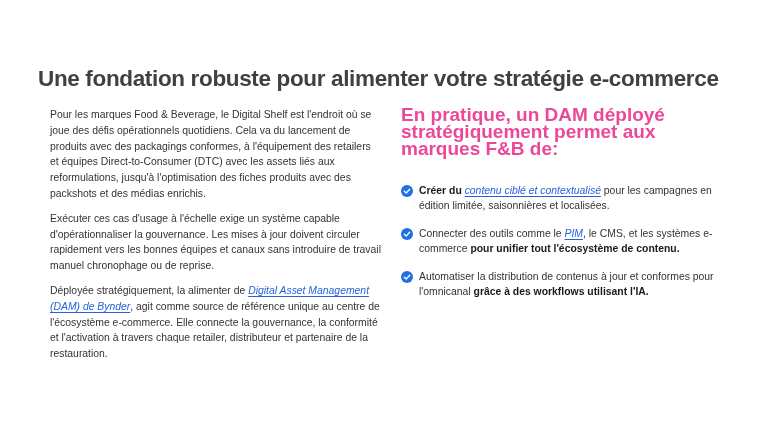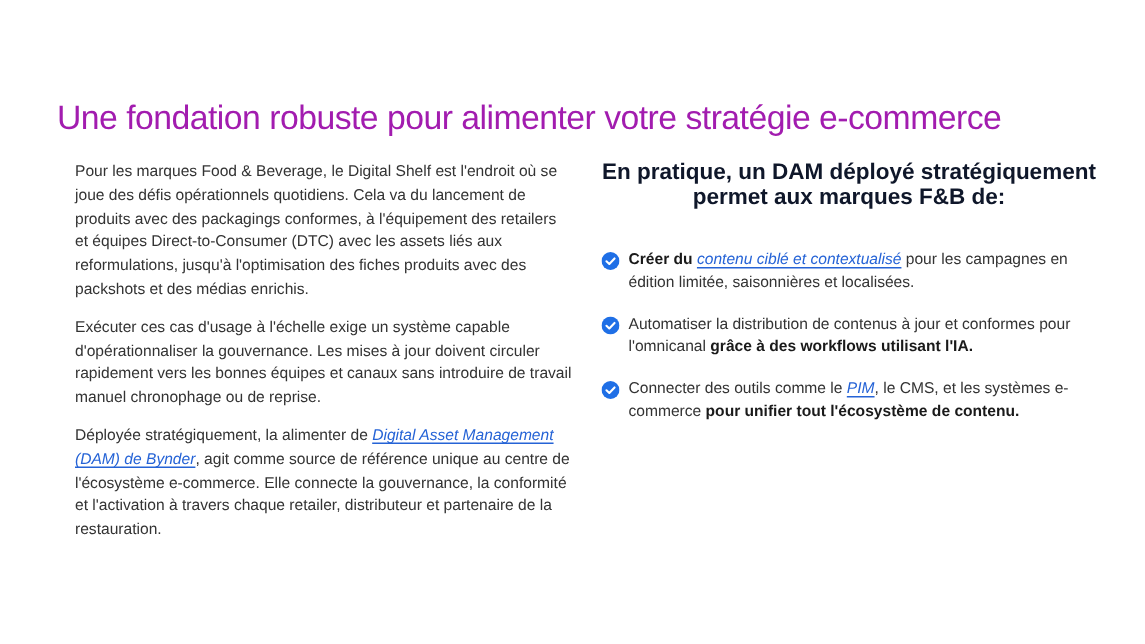--- a/index.html
+++ b/index.html
@@ -2,32 +2,32 @@
 <html><head>
   <meta charset="utf-8">
   <style>
     html, body { margin: 0; padding: 0; background: #ffffff; }
     body {
       width: 763px; height: 429px; overflow: hidden; position: relative;
       font-family: "Liberation Sans", sans-serif; color: #2a2a2a;
     }
     .title {
       position: absolute; left: 38px; top: 66px; margin: 0;
-      font-size: 22.5px; font-weight: 400; color: #a21caf; letter-spacing: -0.35px;
+      font-size: 22.5px; font-weight: 700; color: #404040; letter-spacing: -0.35px;
       white-space: nowrap;
     }
     .left-col {
       position: absolute; left: 38px; top: 107px; width: 332px;
       font-size: 10.4px; line-height: 15.8px; color: #333333; margin-left: 12px;
     }
     .left-col p { margin: 0 0 9px 0; }
     a.link { color: #2563d6; text-decoration: underline; text-underline-offset: 2px; font-style: italic; }
     .right-col { position: absolute; left: 401px; top: 106px; width: 330px; }
     .subheading {
-      margin: 0; font-size: 15px; line-height: 17px; font-weight: 700; color: #0f172a; text-align: center;
+      margin: 0; font-size: 19px; line-height: 17px; font-weight: 700; color: #ec4899;
     }
     .benefits { list-style: none; margin: 26px 0 0 0; padding: 0; }
     .benefit {
       position: relative; padding-left: 18px; font-size: 10.4px; line-height: 15px;
       color: #333333; margin-bottom: 13px;
     }
     .benefit b { color: #1a1a1a; font-weight: 700; }
     .check {
       position: absolute; left: 0; top: 2px; width: 12px; height: 12px;
     }
@@ -51,23 +51,23 @@
           <circle cx="6" cy="6" r="6" fill="#1f6fe6"></circle>
           <path d="M3.3 6.2 L5.2 8 L8.7 4.3" stroke="#fff" stroke-width="1.4" fill="none" stroke-linecap="round" stroke-linejoin="round"></path>
         </svg>
       <b>Créer du </b><a class="link" href="#">contenu ciblé et contextualisé</a><span> pour les campagnes en édition limitée, saisonnières et localisées.</span>
     </li>
     <li class="benefit">
       <svg class="check" viewBox="0 0 12 12">
           <circle cx="6" cy="6" r="6" fill="#1f6fe6"></circle>
           <path d="M3.3 6.2 L5.2 8 L8.7 4.3" stroke="#fff" stroke-width="1.4" fill="none" stroke-linecap="round" stroke-linejoin="round"></path>
         </svg>
-      <span>Automatiser la distribution de contenus à jour et conformes pour l'omnicanal </span><b>grâce à des workflows utilisant l'IA.</b>
+      <span>Connecter des outils comme le </span><a class="link" href="#">PIM</a><span>, le CMS, et les systèmes e-commerce </span><b>pour unifier tout l'écosystème de contenu.</b>
     </li>
     <li class="benefit">
       <svg class="check" viewBox="0 0 12 12">
           <circle cx="6" cy="6" r="6" fill="#1f6fe6"></circle>
           <path d="M3.3 6.2 L5.2 8 L8.7 4.3" stroke="#fff" stroke-width="1.4" fill="none" stroke-linecap="round" stroke-linejoin="round"></path>
         </svg>
-      <span>Connecter des outils comme le </span><a class="link" href="#">PIM</a><span>, le CMS, et les systèmes e-commerce </span><b>pour unifier tout l'écosystème de contenu.</b>
+      <span>Automatiser la distribution de contenus à jour et conformes pour l'omnicanal </span><b>grâce à des workflows utilisant l'IA.</b>
     </li>
   </ul>
 </div>
 
 </body></html>

